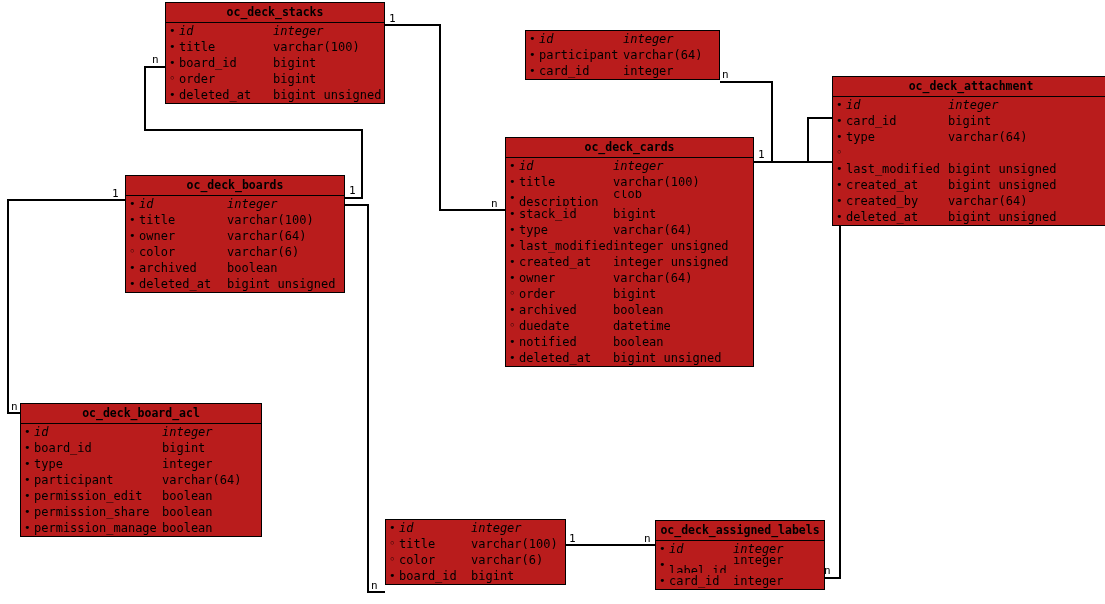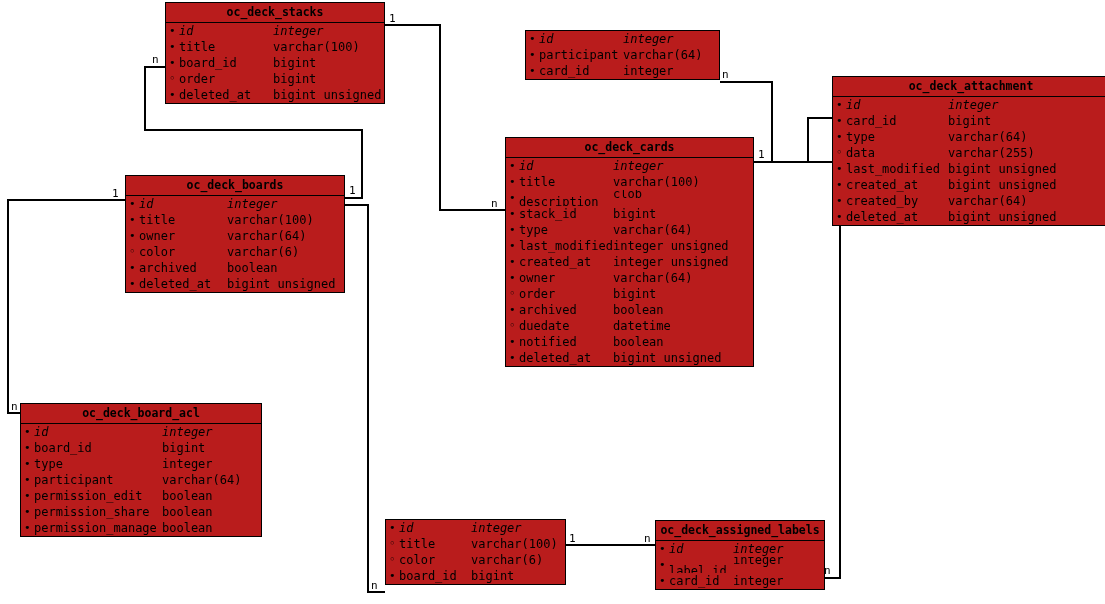--- a/index.html
+++ b/index.html
@@ -150,24 +150,20 @@
       </div>
       <div class="field-row">
         <span class="bullet">•</span>
         <span class="field">
           <span class="fname" style="width: 102px;">type</span>
           <span class="ftype">varchar(64)</span>
         </span>
       </div>
       <div class="field-row">
         <span class="bullet">◦</span>
-        <span class="field">
-          <span class="fname" style="width: 102px;">data</span>
-          <span class="ftype">varchar(255)</span>
-        </span>
       </div>
       <div class="field-row">
         <span class="bullet">•</span>
         <span class="field">
           <span class="fname" style="width: 102px;">last_modified</span>
           <span class="ftype">bigint unsigned</span>
         </span>
       </div>
       <div class="field-row">
         <span class="bullet">•</span>

